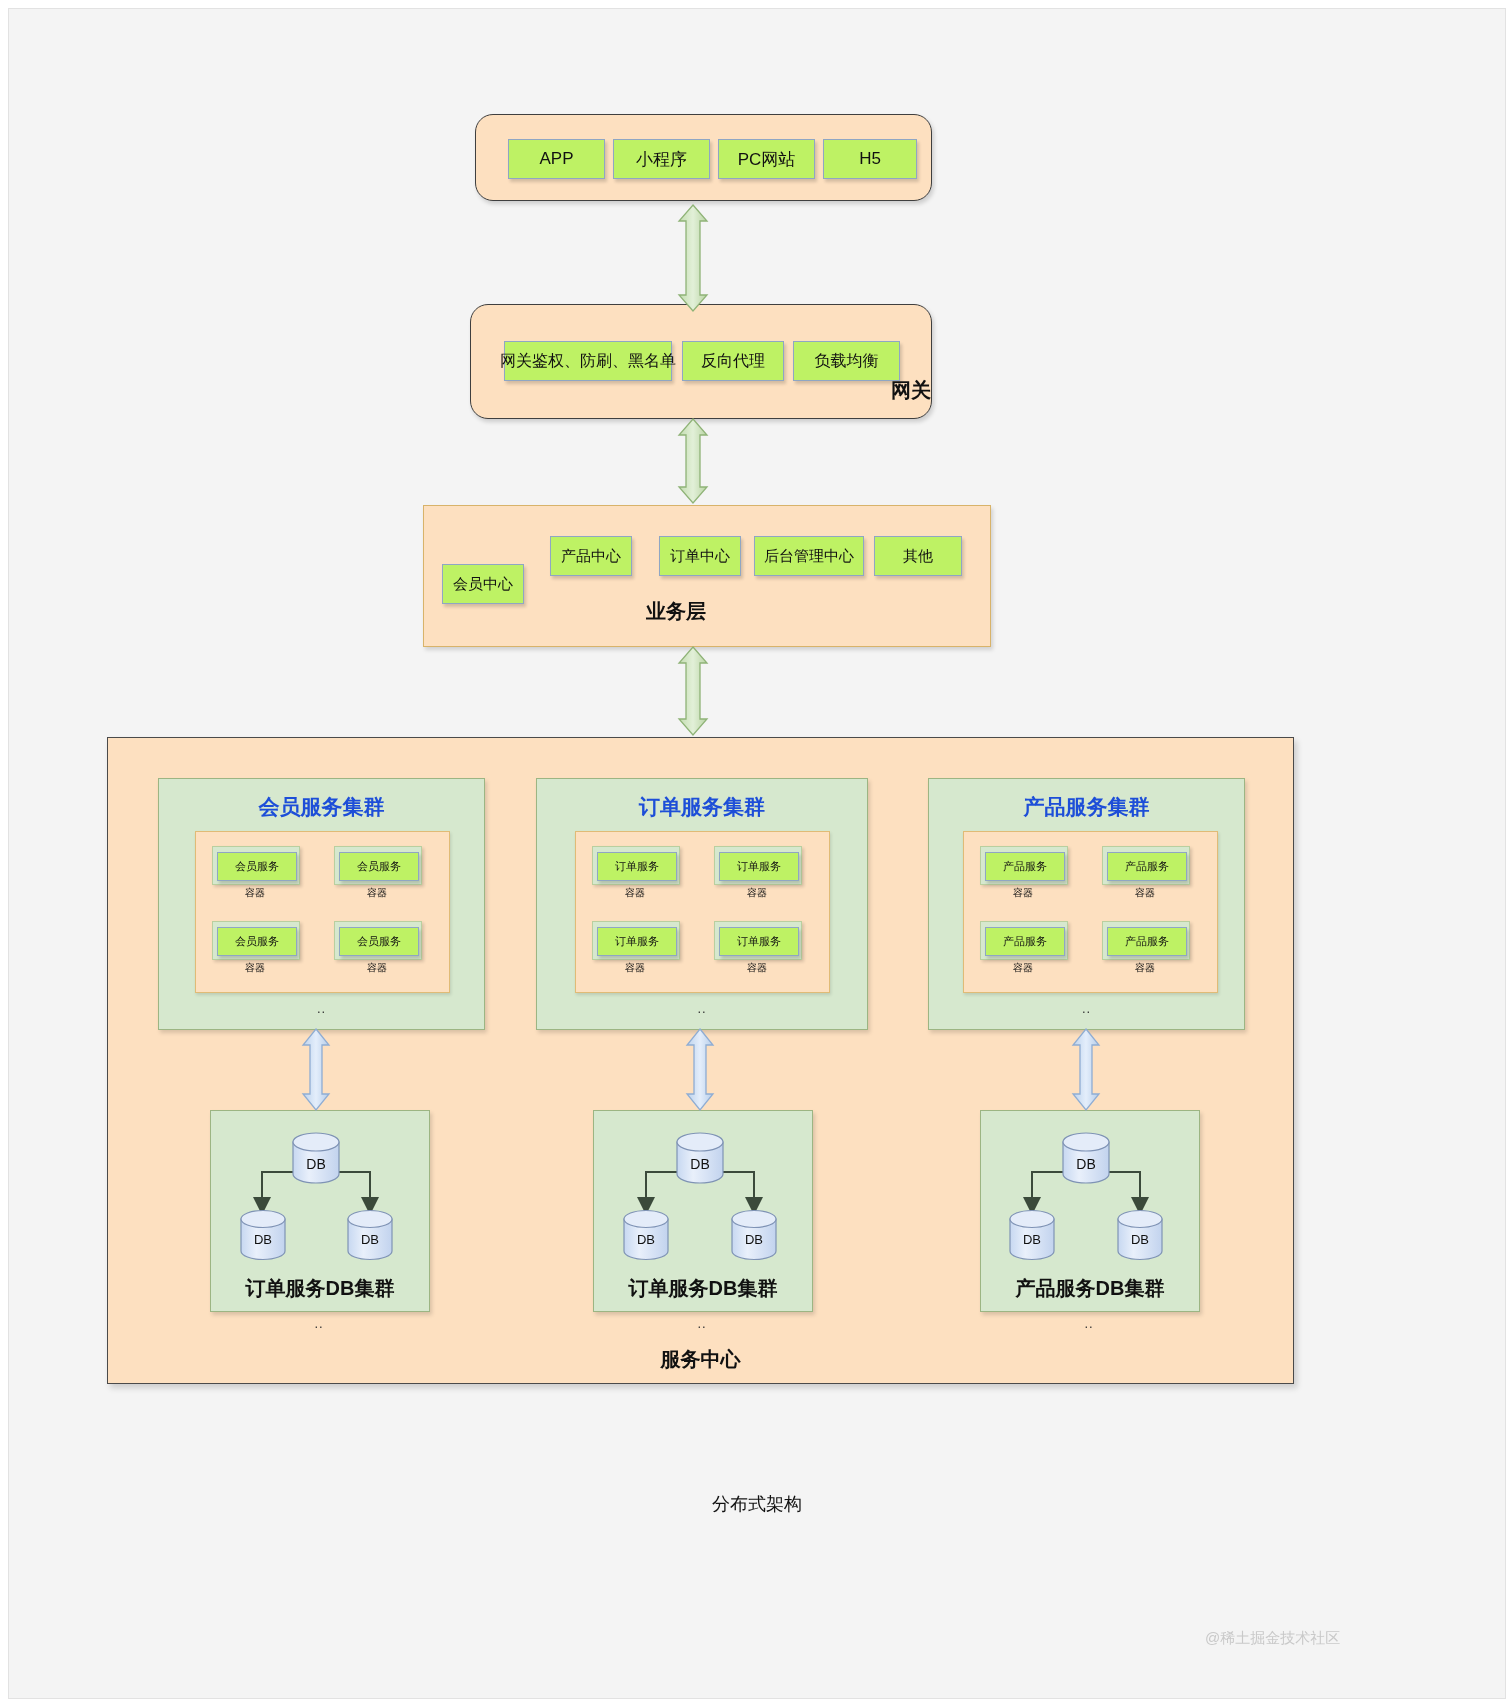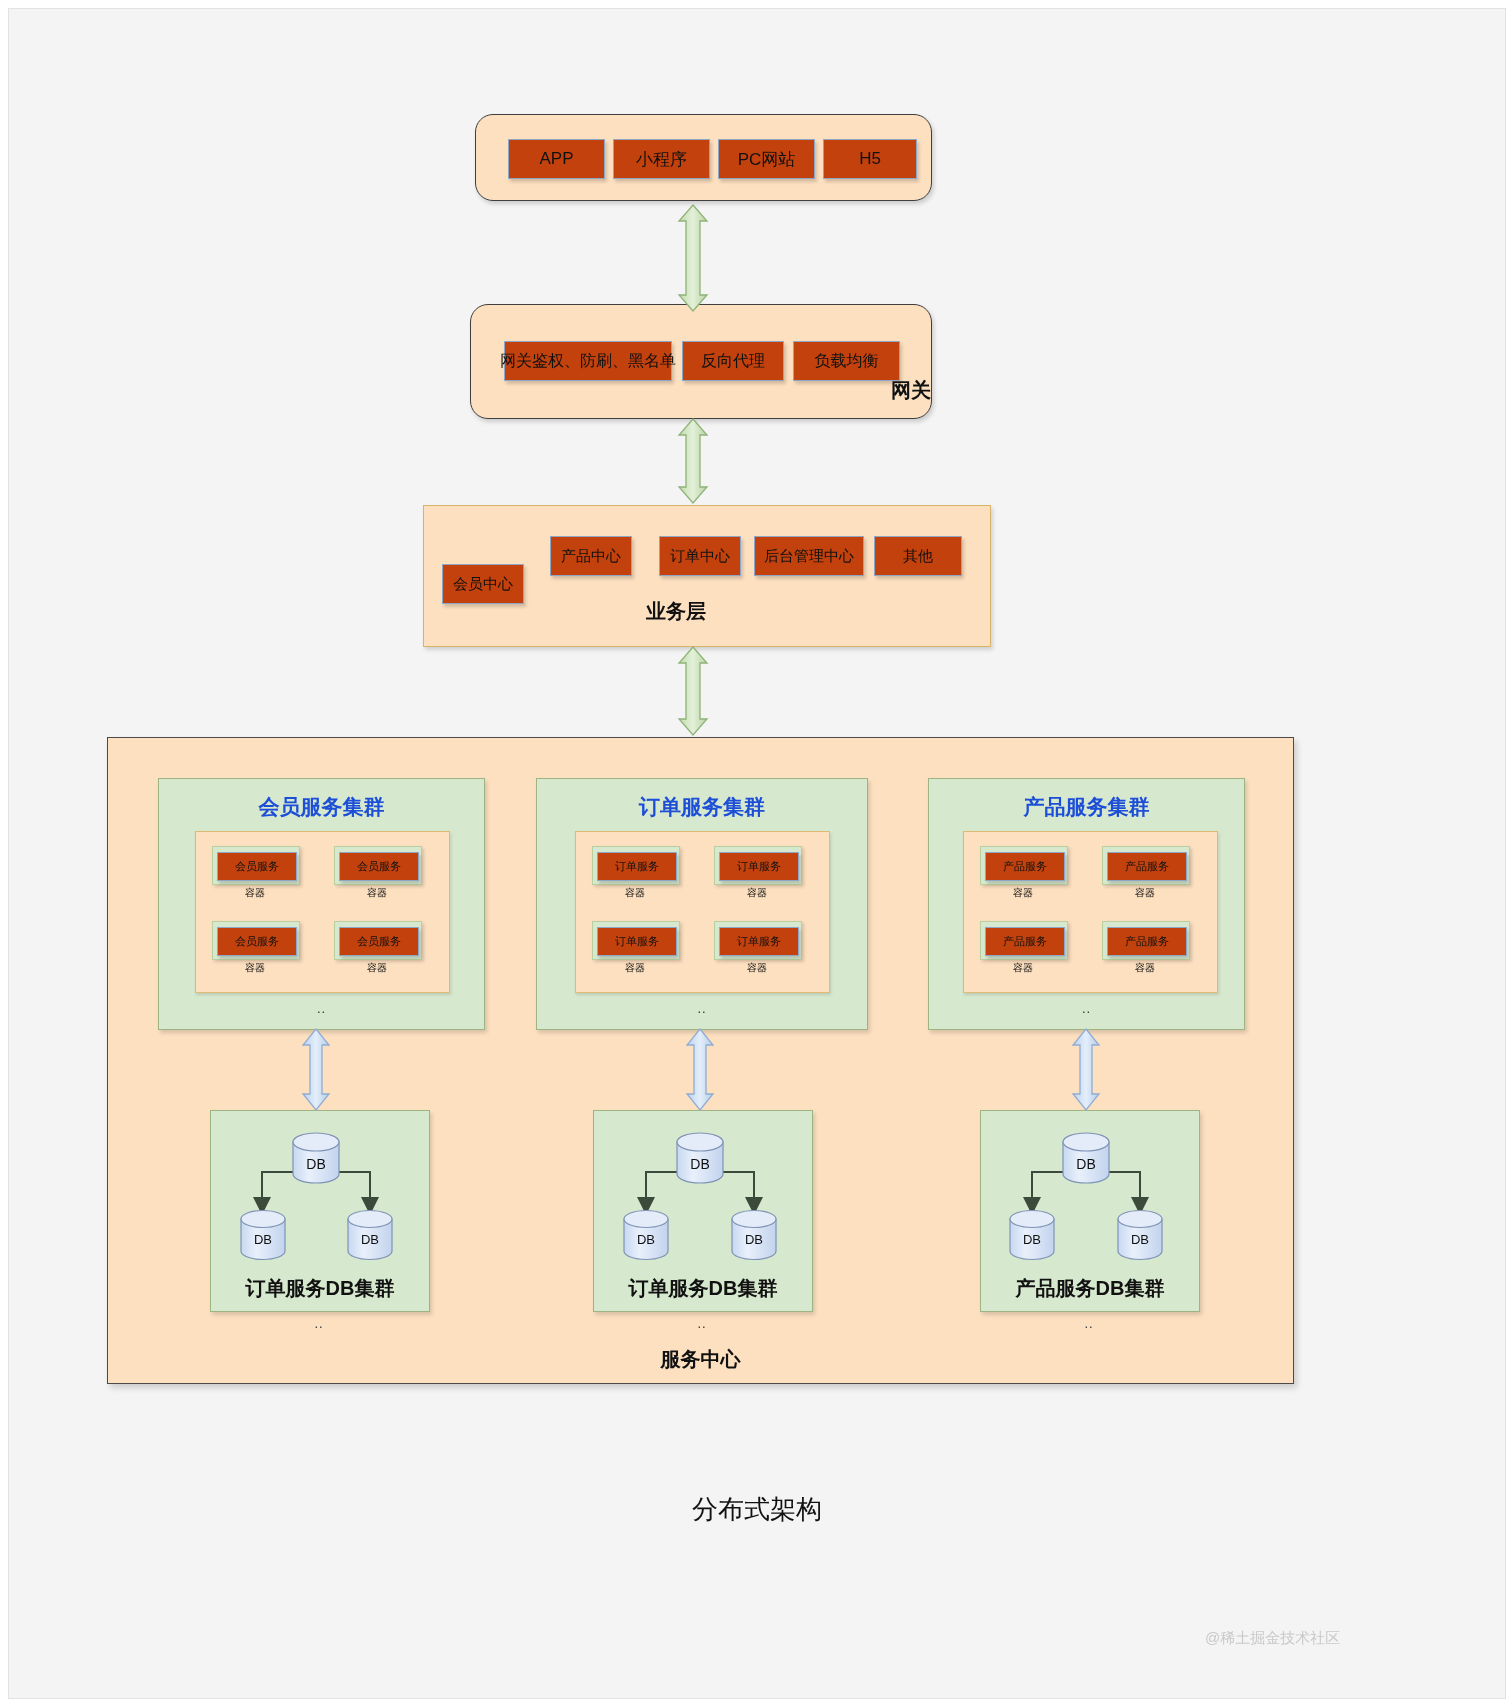--- a/index.html
+++ b/index.html
@@ -43,21 +43,21 @@
     box-shadow:2px 3px 4px rgba(0,0,0,.14);
   }
   .green-soft{
     position:absolute;
     background:#d6e8ce;
     border:1.2px solid #b9cf9f;
     box-shadow:2px 2px 3px rgba(0,0,0,.15);
   }
   .blue-box{
     position:absolute;
-    background:#c2410c;
+    background:#bef264;
     border:1.2px solid #8fa6c4;
     box-shadow:2px 3px 3px rgba(0,0,0,.16);
     display:flex;align-items:center;justify-content:center;
     color:#111;
     white-space:nowrap;
   }
   .inner-orange{
     position:absolute;
     background:#fde0c0;
     border:1.2px solid #e0bb76;
@@ -81,21 +81,21 @@
     position:absolute;width:100%;text-align:center;
     font-size:10px;color:#111;
   }
   .dots{
     position:absolute;width:100%;text-align:center;
     font-size:13px;color:#333;letter-spacing:1px;
   }
 
   .caption{
     position:absolute;width:100%;text-align:center;
-    font-size:26px;color:#111;
+    font-size:18px;color:#111;
   }
   .watermark{
     position:absolute;
     font-size:15px;color:#c9c9c9;white-space:nowrap;
   }
   svg.ov{position:absolute;left:0;top:0;pointer-events:none;}
 </style>
 </head>
 <body>
 

